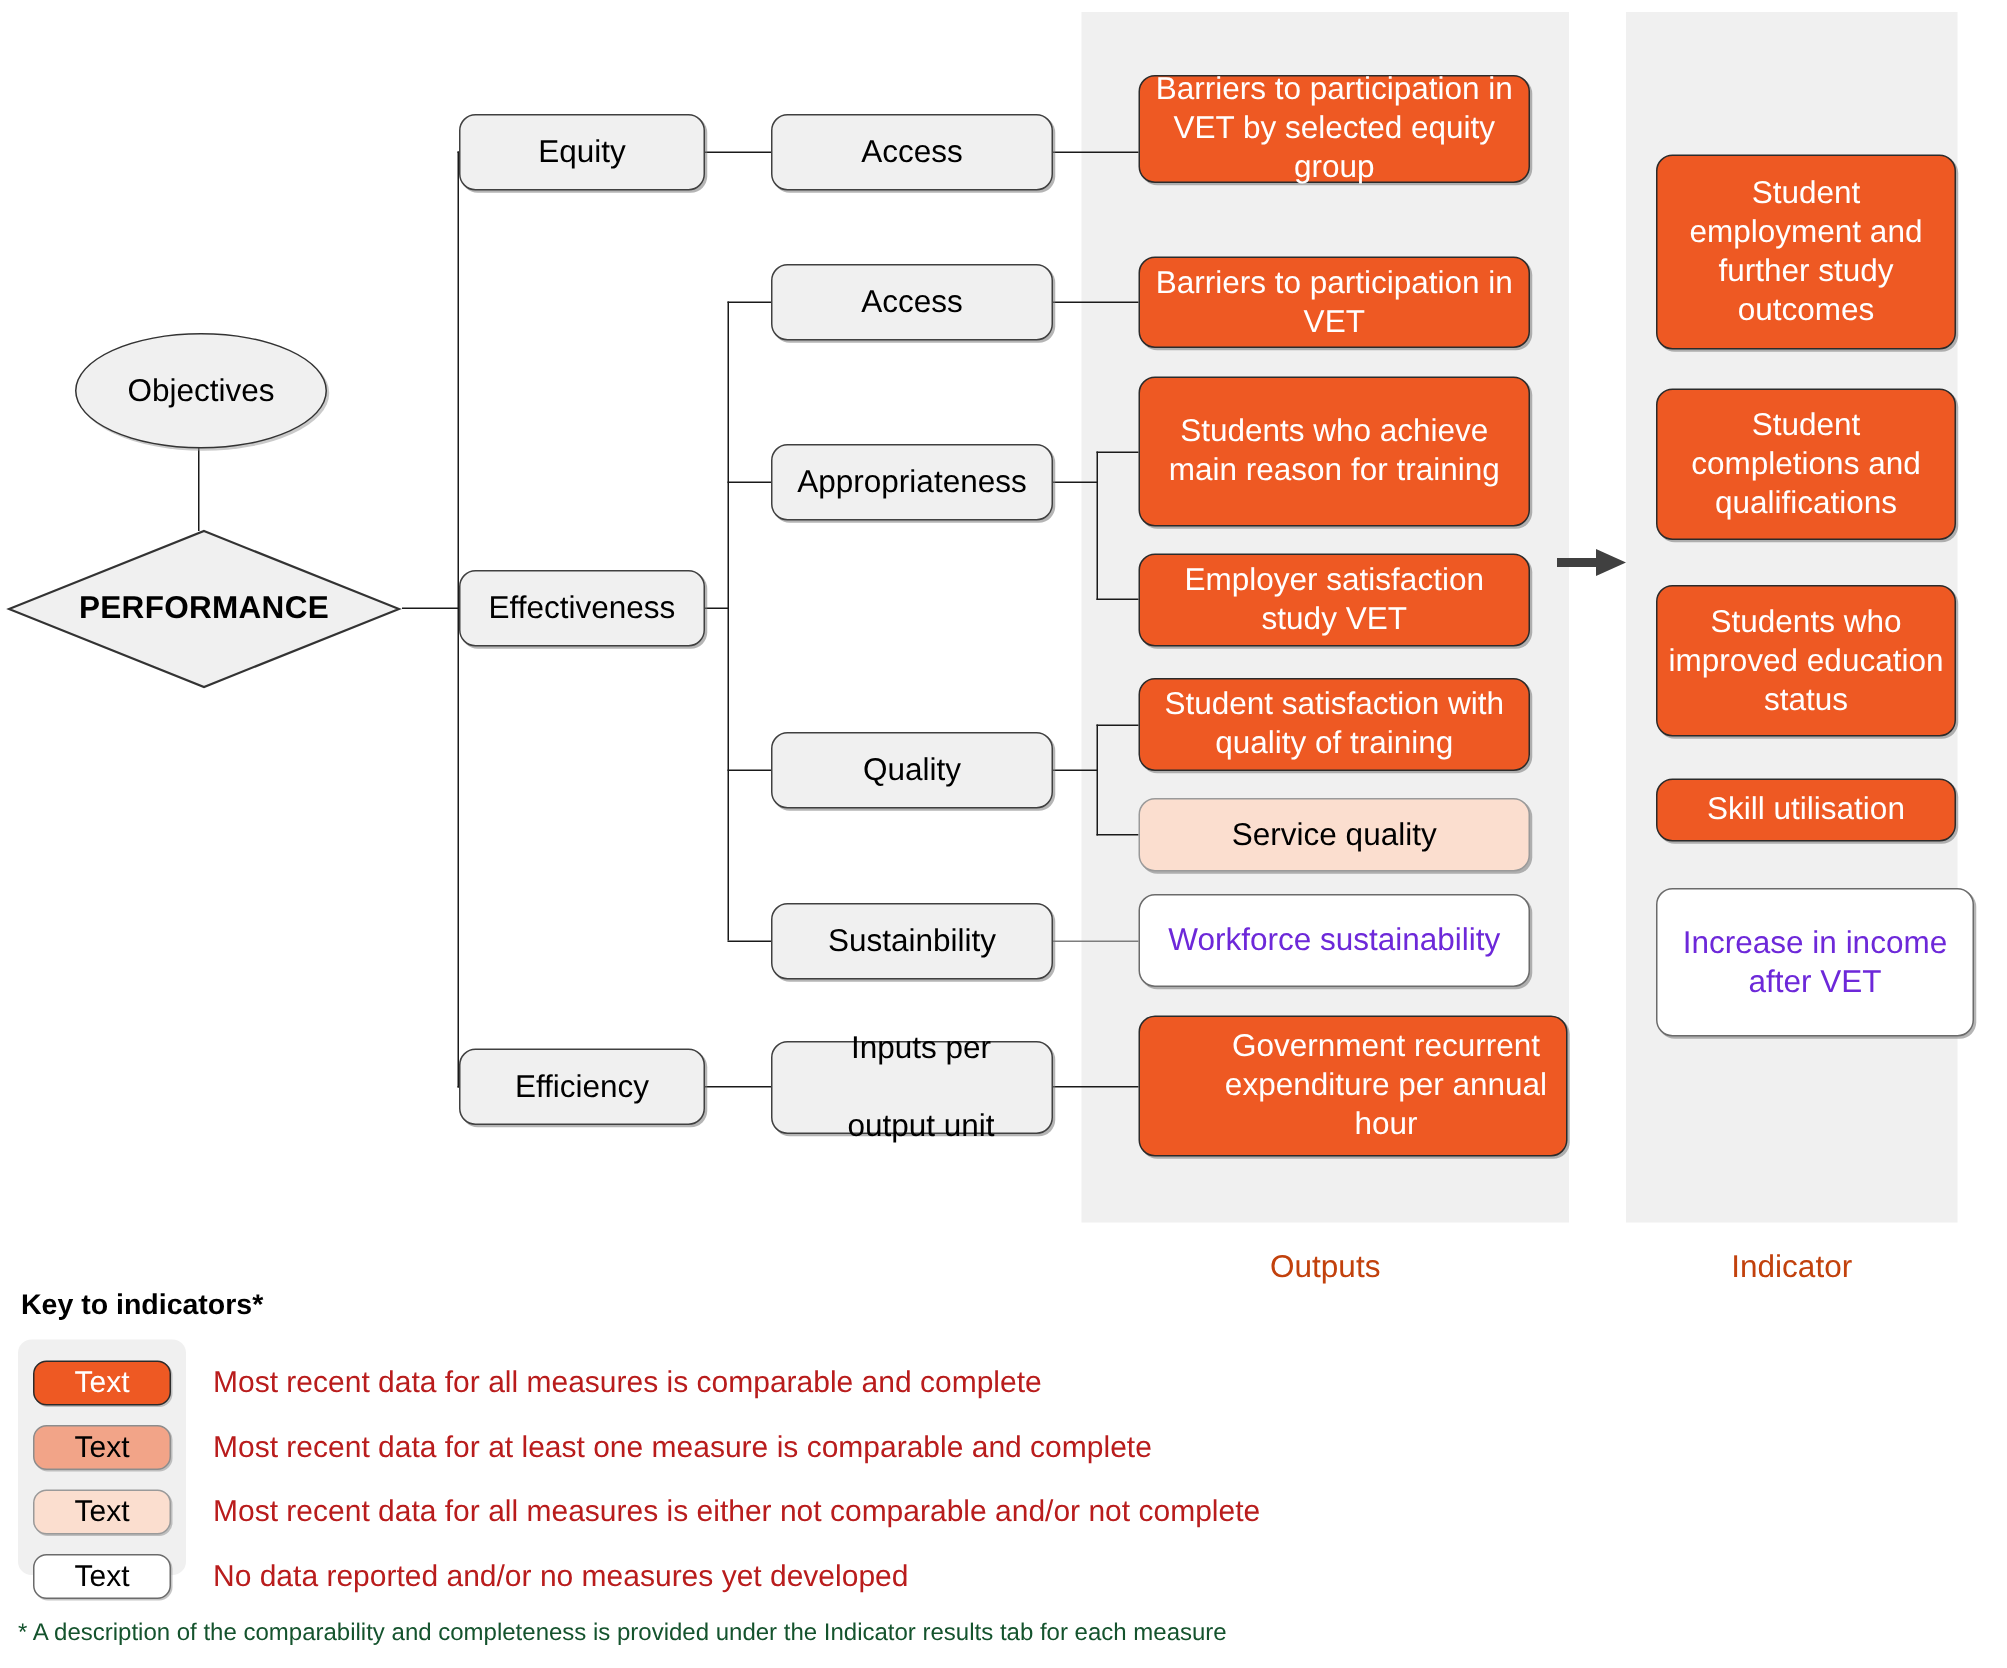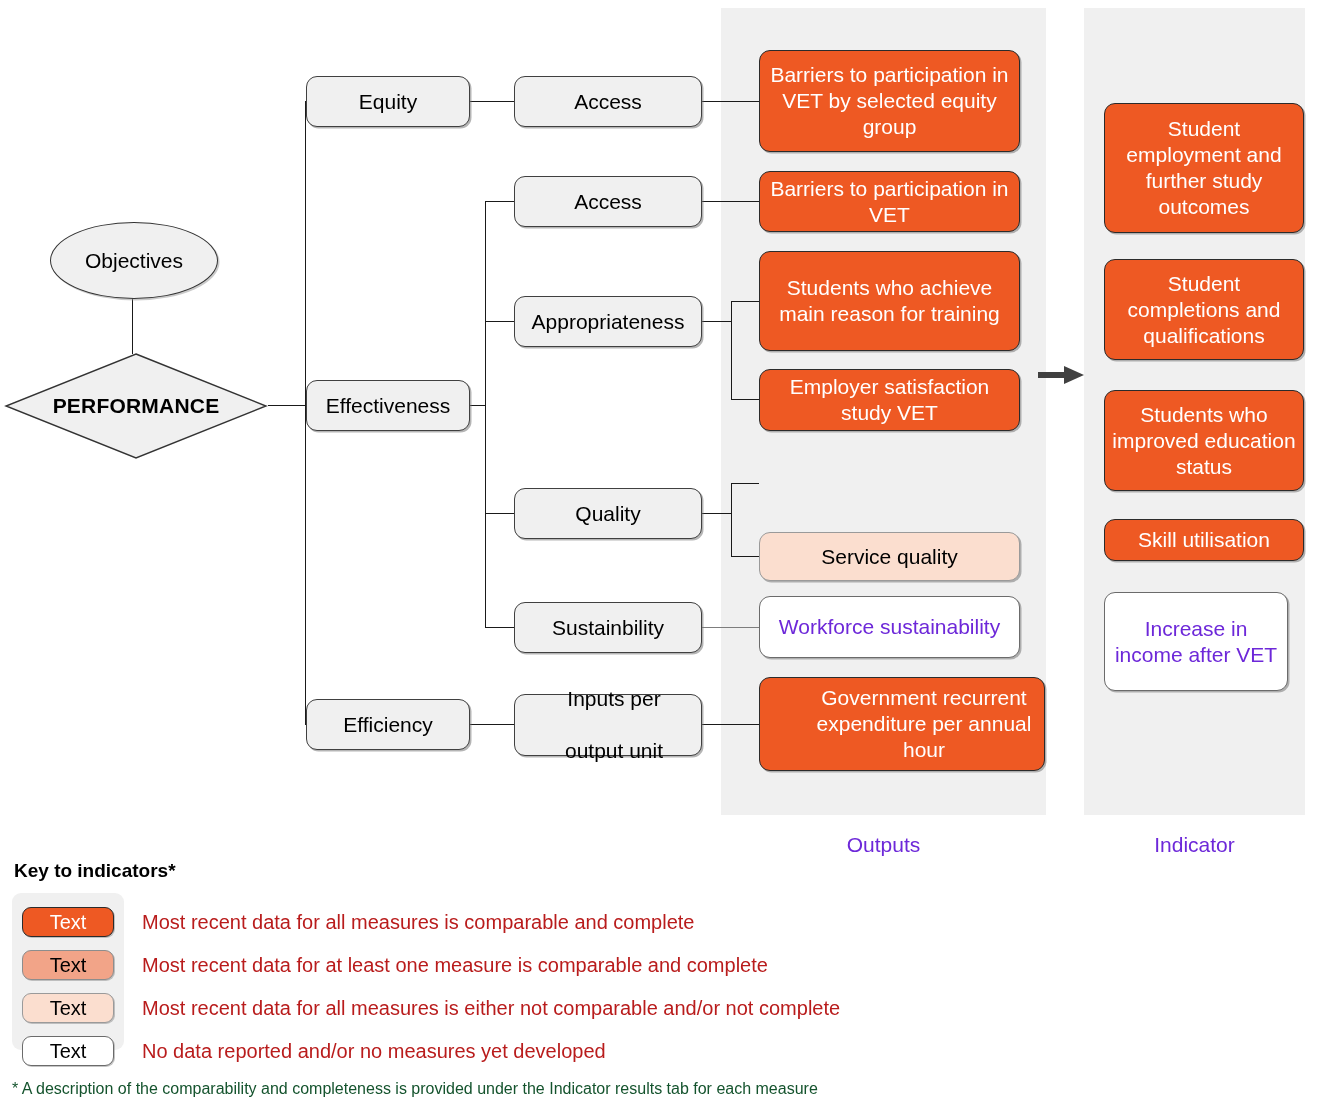--- a/index.html
+++ b/index.html
@@ -9,21 +9,21 @@
     color:#000;
   }
   #canvas{position:absolute;left:0;top:0;width:1338px;height:1112px;}
 
   
   .col-bg{position:absolute;background:#f0f0f0;}
   #outputs-bg{left:721px;top:8px;width:325px;height:807px;}
   #outcomes-bg{left:1084px;top:8px;width:221px;height:807px;}
 
   .col-caption{
-    position:absolute;text-align:center;font-size:21px;color:#6d28d9;
+    position:absolute;text-align:center;font-size:21px;color:#c2410c;
     line-height:25px;
   }
   #outputs-caption{left:721px;top:832px;width:325px;}
   #outcomes-caption{left:1084px;top:832px;width:221px;}
 
   
   .node{
     position:absolute;box-sizing:border-box;
     display:flex;align-items:center;justify-content:center;
     text-align:center;border-radius:11px;
@@ -162,31 +162,34 @@
   <div class="node grey" style="left:514px;top:602px;width:188px;height:51px;">
     <span>Sustainbility</span>
   </div>
   <div class="node grey" style="left:514px;top:694px;width:188px;height:62px;">
     <span>
       <span>Inputs per</span><br>
       <span>output unit</span>
     </span>
   </div>
 
-  <div class="node orange" style="left:759px;top:50px;width:261px;height:102px;">
+  <div class="node orange" style="left:759px;top:50px;width:261px;height:72px;">
     <span>Barriers to participation in VET by selected equity group</span>
   </div>
   <div class="node orange" style="left:759px;top:171px;width:261px;height:61px;">
     <span>Barriers to participation in VET</span>
   </div>
   <div class="node orange" style="left:759px;top:251px;width:261px;height:100px;">
     <span>Students who achieve main reason for training</span>
   </div>
   <div class="node orange" style="left:759px;top:369px;width:261px;height:62px;">
     <span>Employer satisfaction study VET</span>
+  </div>
+  <div class="node orange" style="left:759px;top:452px;width:261px;height:62px;">
+    <span>Student satisfaction with quality of training</span>
   </div>
   <div class="node light" style="left:759px;top:532px;width:261px;height:49px;">
     <span>Service quality</span>
   </div>
   <div class="node white" style="left:759px;top:596px;width:261px;height:62px;">
     <span>Workforce sustainability</span>
   </div>
   <div class="node orange" style="left:759px;top:677px;width:286px;height:94px;padding-left:44px;">
     <span>Government recurrent expenditure per annual hour</span>
   </div>
@@ -201,21 +204,21 @@
   </div>
   <div class="node orange" style="left:1104px;top:259px;width:200px;height:101px;">
     <span>Student completions and qualifications</span>
   </div>
   <div class="node orange" style="left:1104px;top:390px;width:200px;height:101px;">
     <span>Students who improved education status</span>
   </div>
   <div class="node orange" style="left:1104px;top:519px;width:200px;height:42px;">
     <span>Skill utilisation</span>
   </div>
-  <div class="node white" style="left:1104px;top:592px;width:184px;height:99px;">
+  <div class="node white" style="left:1104px;top:592px;width:212px;height:99px;">
     <span>Increase in income after VET</span>
   </div>
 
   <div class="col-caption" id="outputs-caption">Outputs</div>
   <div class="col-caption" id="outcomes-caption">Indicator</div>
 
   <div id="legend">
     <div id="legend-title">Key to indicators*</div>
   </div>
 

